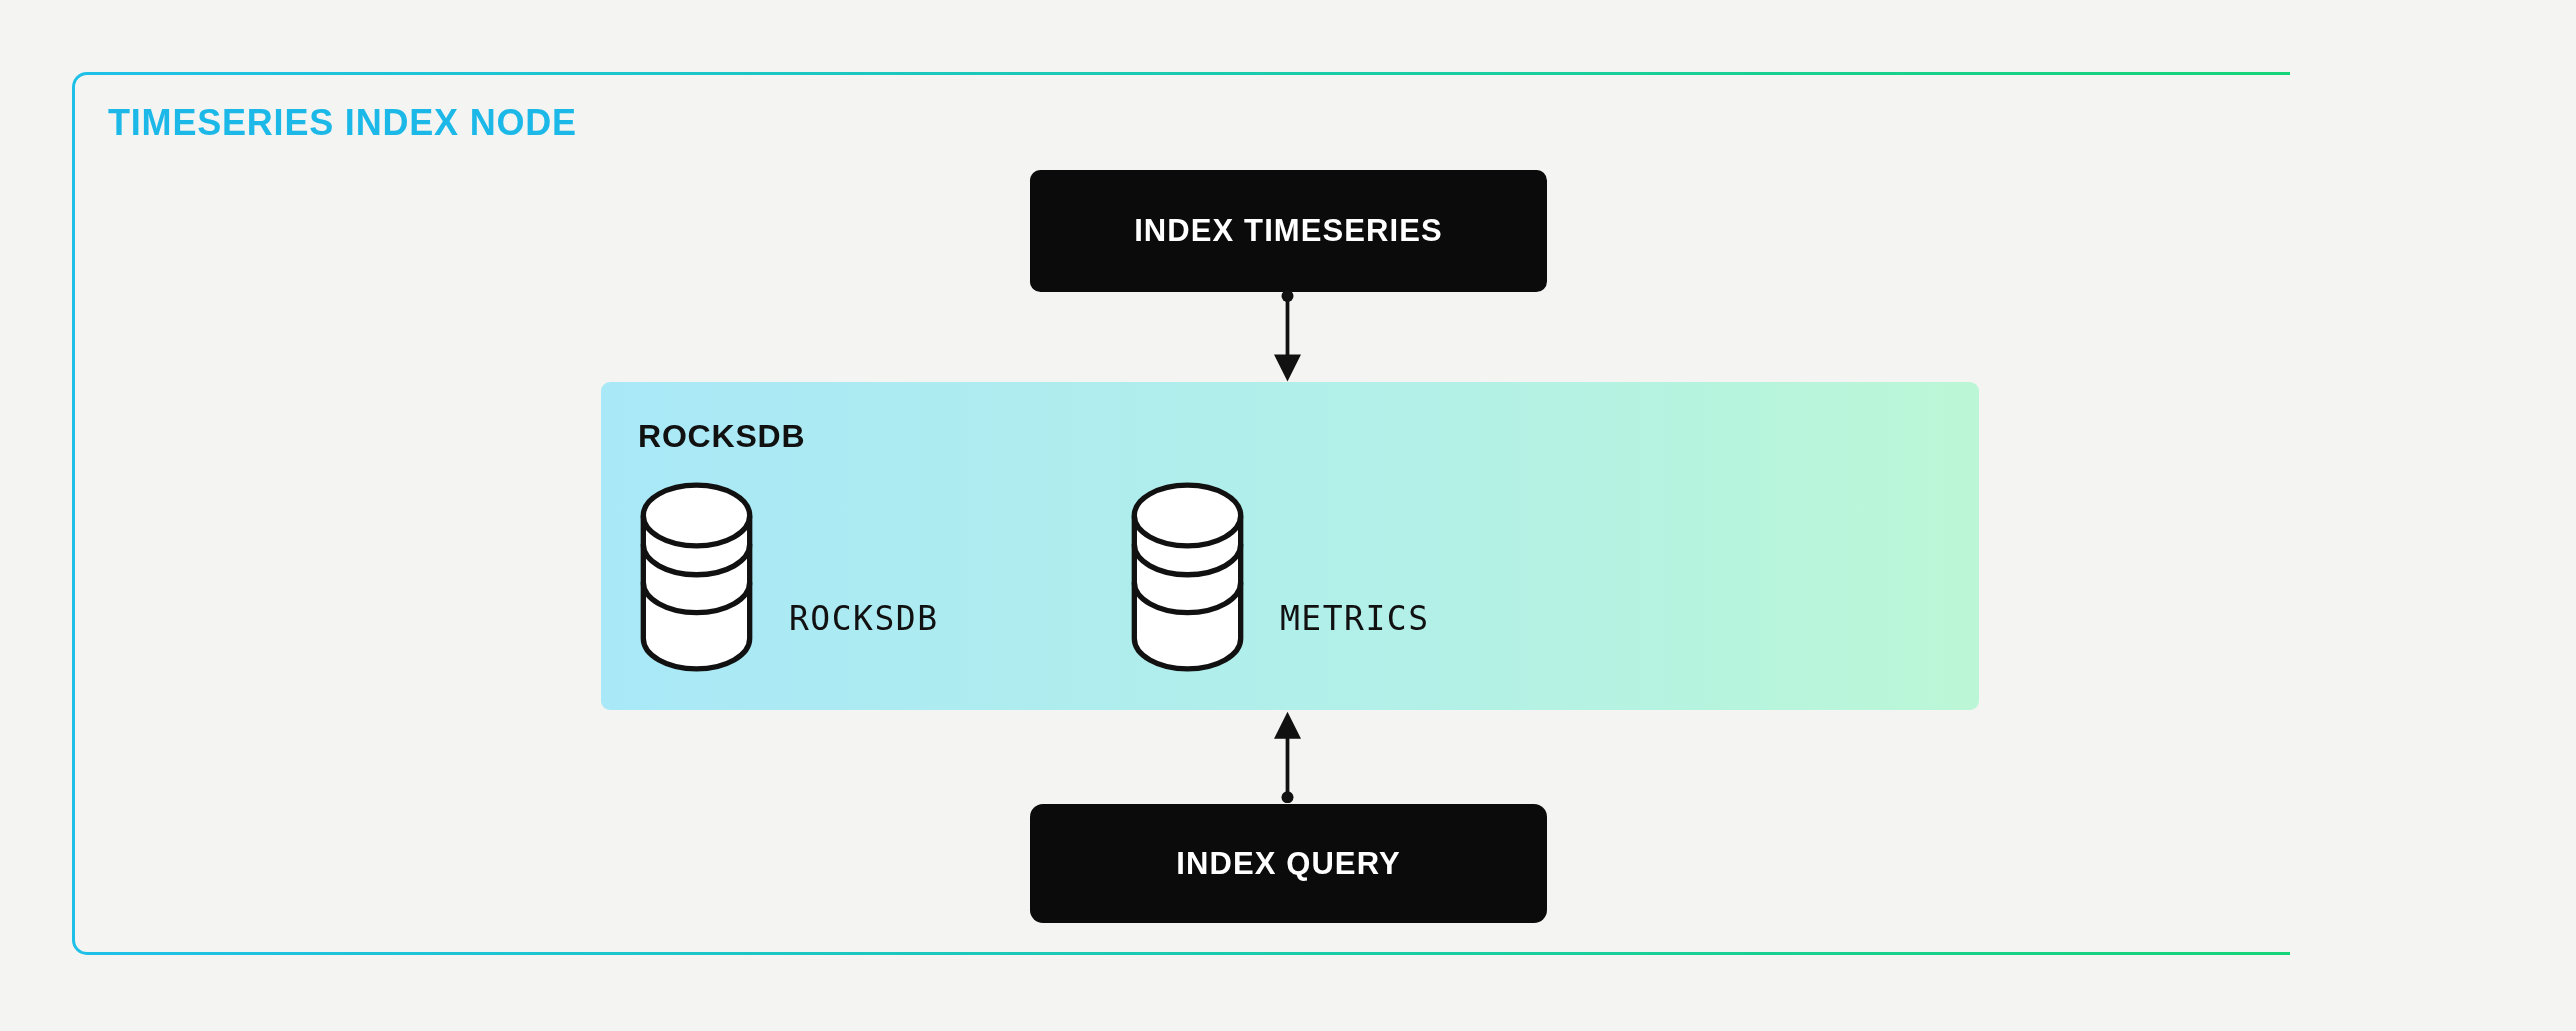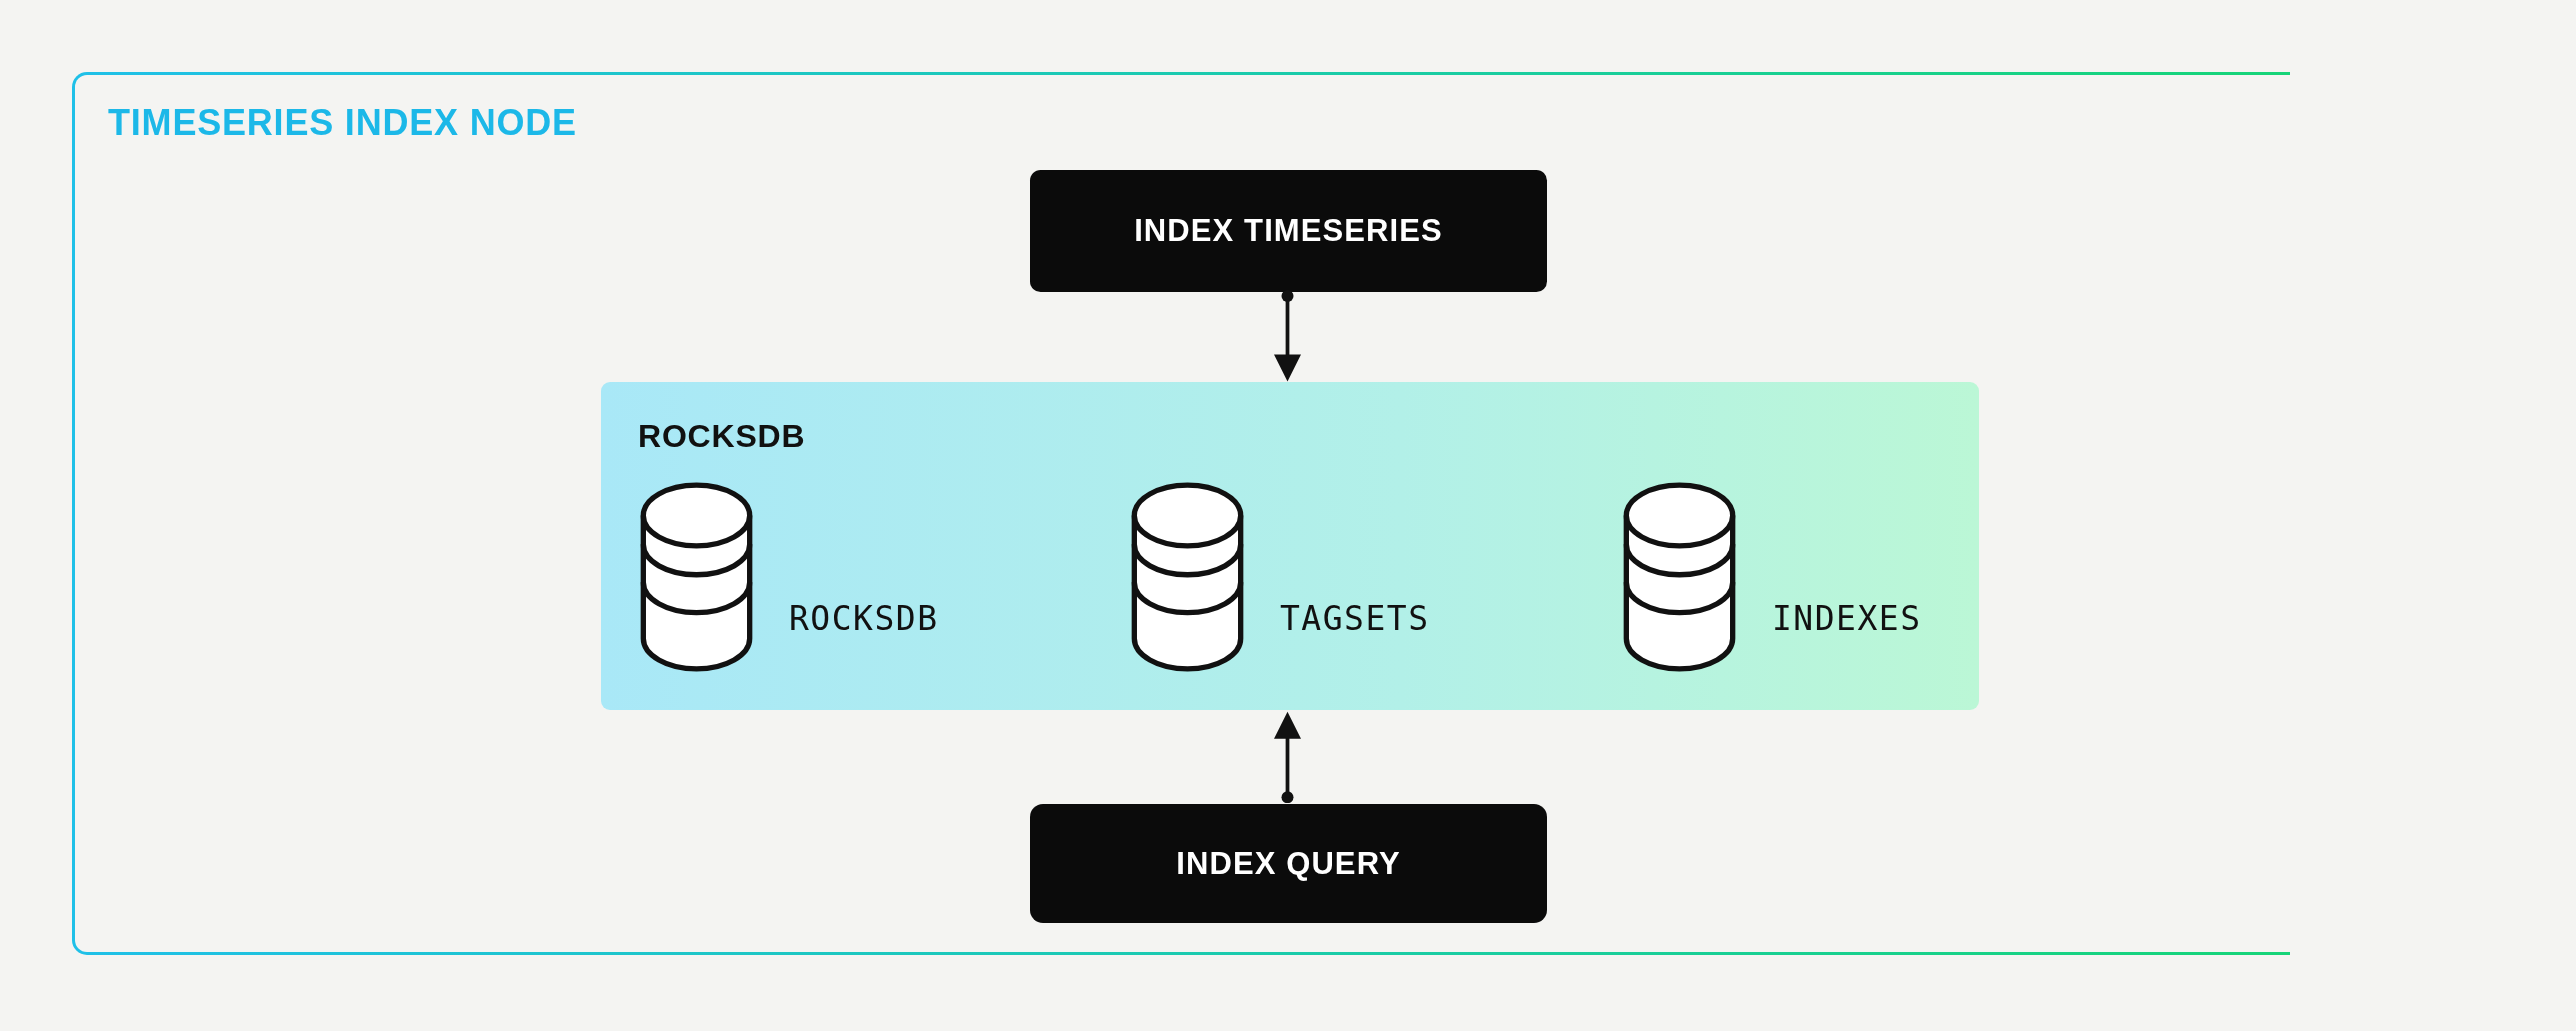--- a/index.html
+++ b/index.html
@@ -142,32 +142,23 @@
       <span class="store-label">ROCKSDB</span>
     </div>
 
     <div class="store store-1">
       <svg class="cyl" width="119" height="196" viewBox="0 0 156 258">
         <path d="M8 48 V210 a70 40 0 0 0 140 0 V48" fill="#ffffff" stroke="currentColor" stroke-width="7"></path>
         <ellipse cx="78" cy="48" rx="70" ry="40" fill="#ffffff" stroke="currentColor" stroke-width="7"></ellipse>
         <path d="M8 86 a70 40 0 0 0 140 0" fill="none" stroke="currentColor" stroke-width="7"></path>
         <path d="M8 136 a70 40 0 0 0 140 0" fill="none" stroke="currentColor" stroke-width="7"></path>
       </svg>
-      <span class="store-label">TAGSETS</span>
+      <span class="store-label">METRICS</span>
     </div>
 
-    <div class="store store-2">
-      <svg class="cyl" width="119" height="196" viewBox="0 0 156 258">
-        <path d="M8 48 V210 a70 40 0 0 0 140 0 V48" fill="#ffffff" stroke="currentColor" stroke-width="7"></path>
-        <ellipse cx="78" cy="48" rx="70" ry="40" fill="#ffffff" stroke="currentColor" stroke-width="7"></ellipse>
-        <path d="M8 86 a70 40 0 0 0 140 0" fill="none" stroke="currentColor" stroke-width="7"></path>
-        <path d="M8 136 a70 40 0 0 0 140 0" fill="none" stroke="currentColor" stroke-width="7"></path>
-      </svg>
-      <span class="store-label">INDEXES</span>
-    </div>
   </div>
 
   <svg class="arrow arrow-up" width="33" height="94" viewBox="0 0 44 124">
     <circle cx="22" cy="117" r="8" fill="currentColor"></circle>
     <line x1="22" y1="117" x2="22" y2="36" stroke="currentColor" stroke-width="5"></line>
     <path d="M4 39 H40 L22 3 Z" fill="currentColor"></path>
   </svg>
 
   <div class="black-node node-query">
     <span class="node-label">INDEX QUERY</span>

